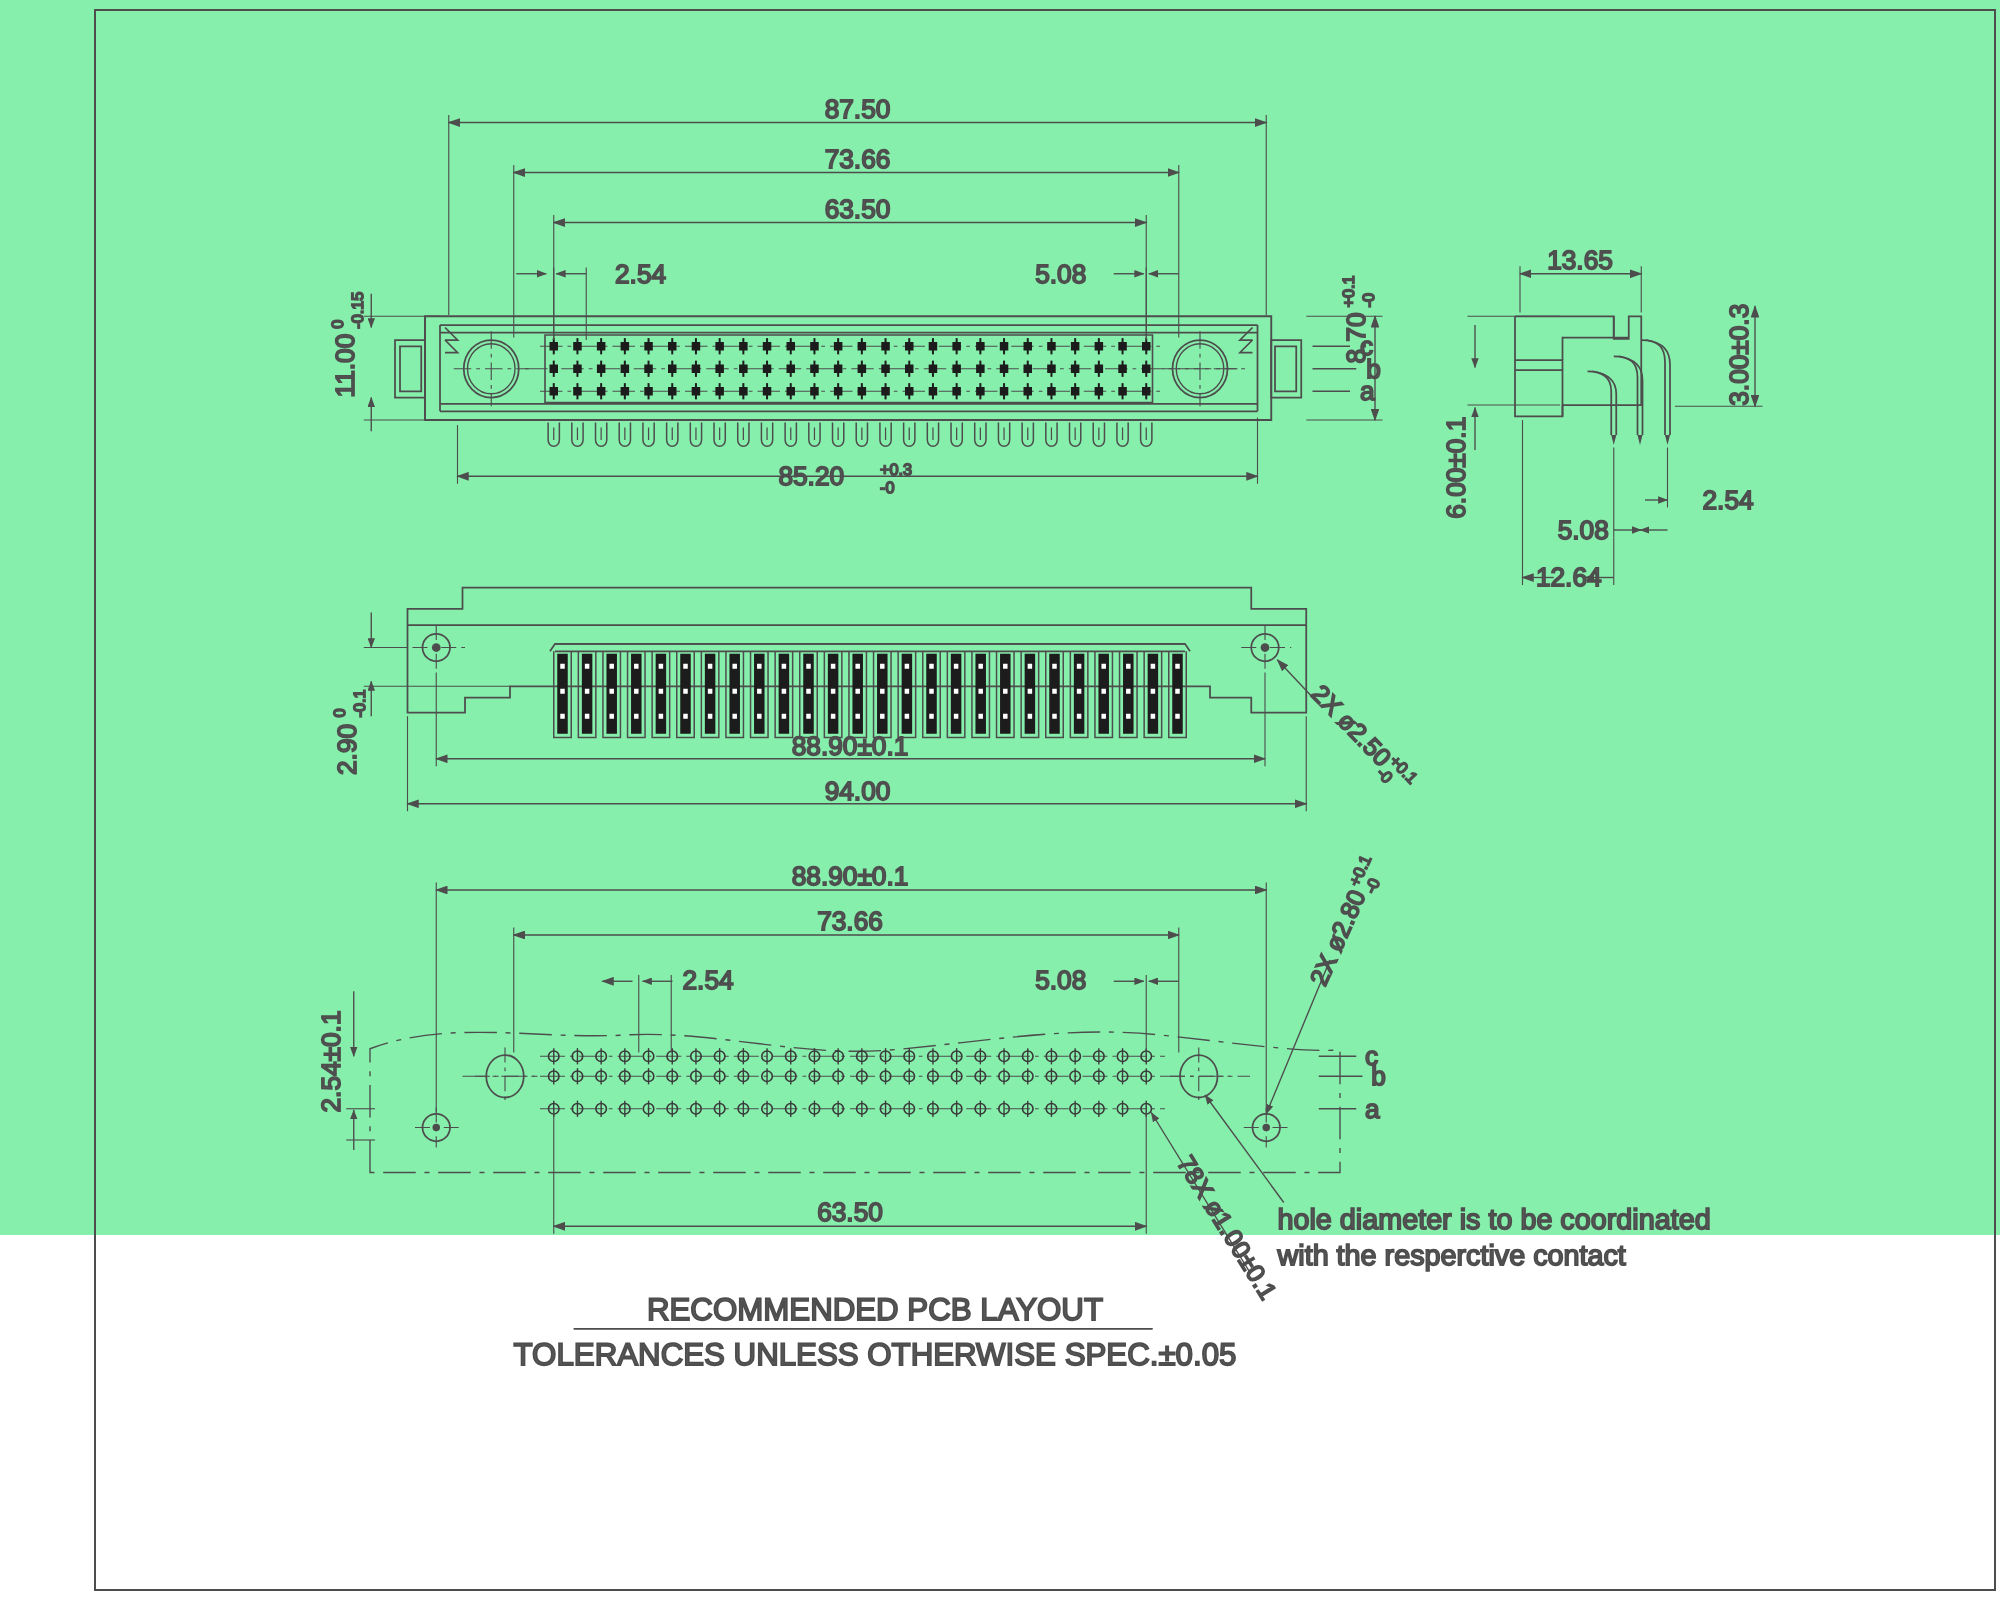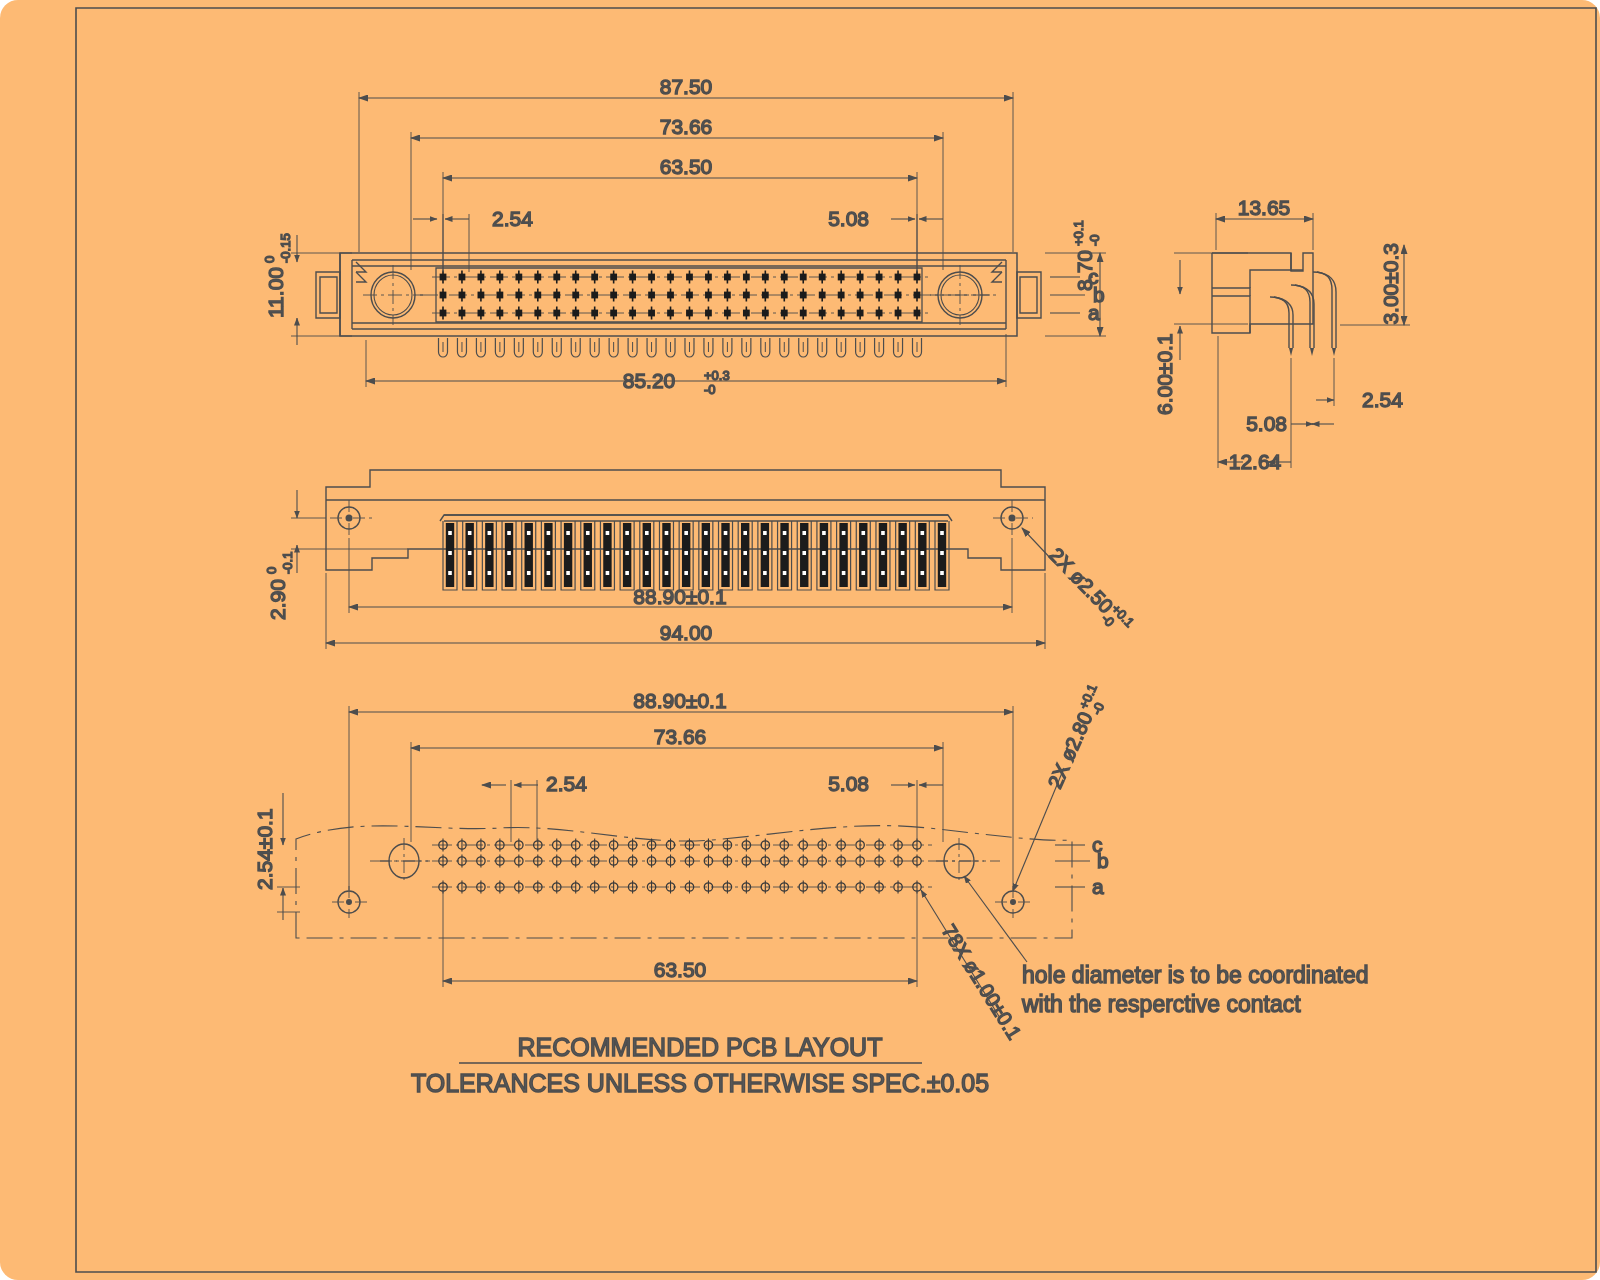--- a/index.html
+++ b/index.html
@@ -1,21 +1,21 @@
 <!DOCTYPE html>
 <html><head>
 <meta charset="utf-8">
 <style>
   html,body{margin:0;padding:0;background:#ffffff;}
   body{
     width:1600px;height:1280px;overflow:hidden;
     font-family:"Liberation Sans", sans-serif;
     color:#4a4a4a;
   }
-  #sheet{position:relative;width:1600px;height:1280px;background:#fdba74;border-radius:18px;}
+  #sheet{position:relative;width:1600px;height:988px;background:#86efac;}
   #sheet svg{display:block;}
   .txt{font-family:"Liberation Sans", sans-serif;fill:#5a5a5a;}
 </style>
 </head>
 <body>
 
 <div id="sheet">
 <svg width="1600" height="1280" viewBox="0 0 1600 1280" xmlns="http://www.w3.org/2000/svg">
   <defs>
     <marker id="arrF" markerWidth="10" markerHeight="7" refX="9" refY="3.5" orient="auto" markerUnits="userSpaceOnUse">

